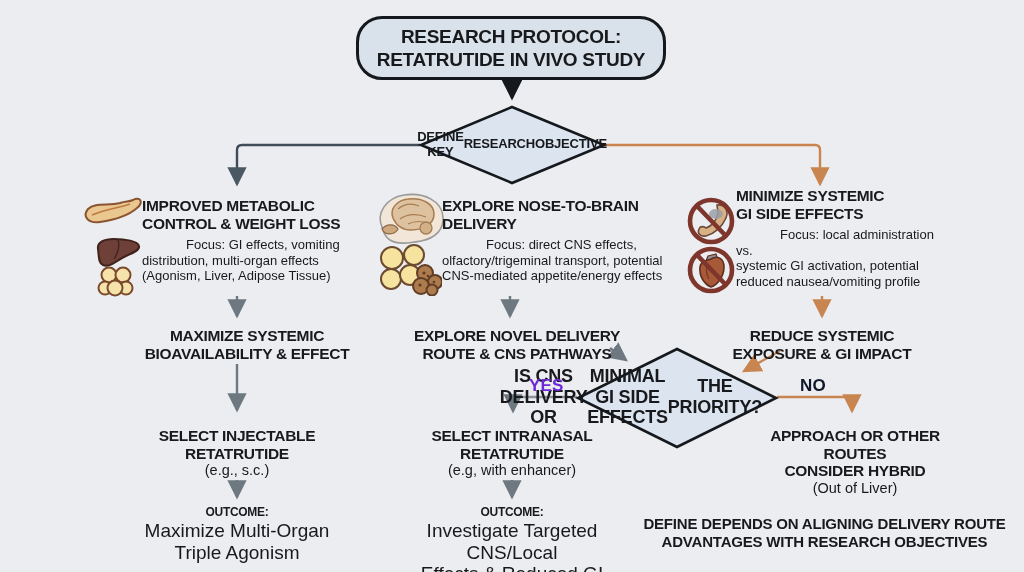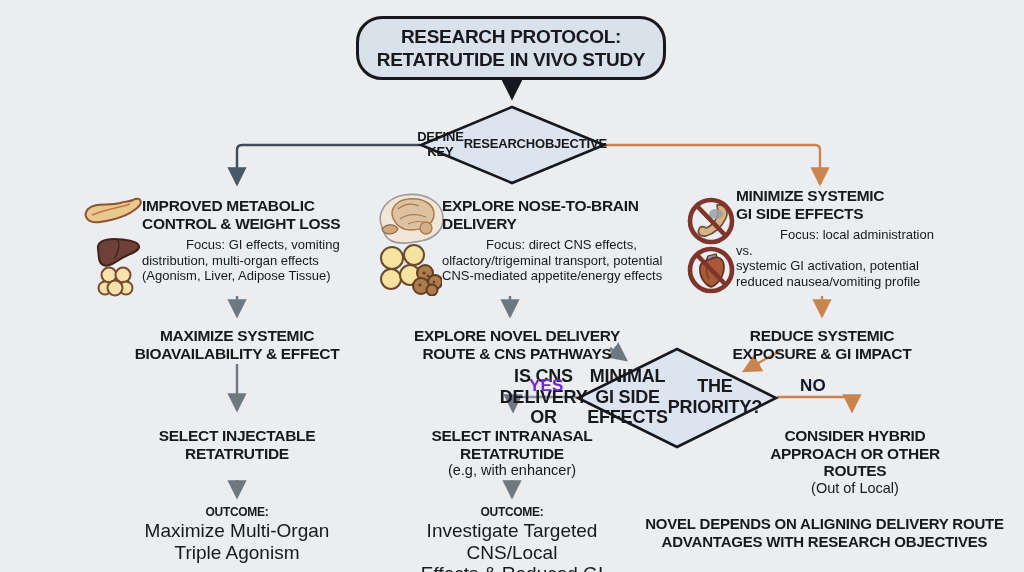--- a/index.html
+++ b/index.html
@@ -114,28 +114,29 @@
       <span>IMPROVED METABOLIC</span><br>
       <span>CONTROL &amp; WEIGHT LOSS</span>
     </div>
     <div class="focus">
       <span class="b">Focus:</span><span> GI effects, vomiting</span><br>
       <span>distribution, multi-organ effects</span><br>
       <span>(Agonism, Liver, Adipose Tissue)</span>
     </div>
   </div>
 
-  <div class="abs cblock" style="left:127px;top:327px;width:220px">
+  <div class="abs cblock" style="left:137px;top:327px;width:220px">
     <span class="h">MAXIMIZE SYSTEMIC</span>
     <span class="h">BIOAVAILABILITY &amp; EFFECT</span>
   </div>
 
   <div class="abs cblock" style="left:127px;top:427px;width:220px">
     <span class="h">SELECT INJECTABLE</span>
     <span class="h">RETATRUTIDE</span>
+    <div class="note">(e.g., s.c.)</div>
   </div>
 
   <div class="abs cblock" style="left:117px;top:506px;width:240px">
     <div class="olabel">OUTCOME:</div>
     <div class="otext">Maximize Multi-Organ</div>
     <div class="otext">Triple Agonism</div>
   </div>
 
   <svg class="abs icon" style="left:374px;top:191px" width="76" height="56" viewBox="0 0 76 56">
     <path d="M8,36 C2,22 12,7 30,4 C50,1 68,10 69,26 C70,38 62,47 47,50 C36,52 24,54 16,49 C10,45 10,41 8,36 Z" fill="#f1e6d8" stroke="#9a9a9a" stroke-width="1.6"></path>
@@ -221,23 +222,23 @@
 
   <div class="abs dtext d2">
     <span>IS CNS DELIVERY OR</span>
     <span>MINIMAL GI SIDE EFFECTS</span>
     <span>THE PRIORITY?</span>
   </div>
   <div class="abs yn yes">YES</div>
   <div class="abs yn no">NO</div>
 
   <div class="abs cblock" style="left:745px;top:427px;width:220px">
+    <span class="h">APPROACH OR OTHER ROUTES</span>
     <span class="h">CONSIDER HYBRID</span>
-    <span class="h">APPROACH OR OTHER ROUTES</span>
-    <div class="note">(Out of Local)</div>
+    <div class="note">(Out of Liver)</div>
   </div>
 
   <div class="abs foot">
-    <span>NOVEL DEPENDS ON ALIGNING DELIVERY ROUTE</span><br>
+    <span>DEFINE DEPENDS ON ALIGNING DELIVERY ROUTE</span><br>
     <span>ADVANTAGES WITH RESEARCH OBJECTIVES</span>
   </div>
 
 </div>
 
 </body></html>

